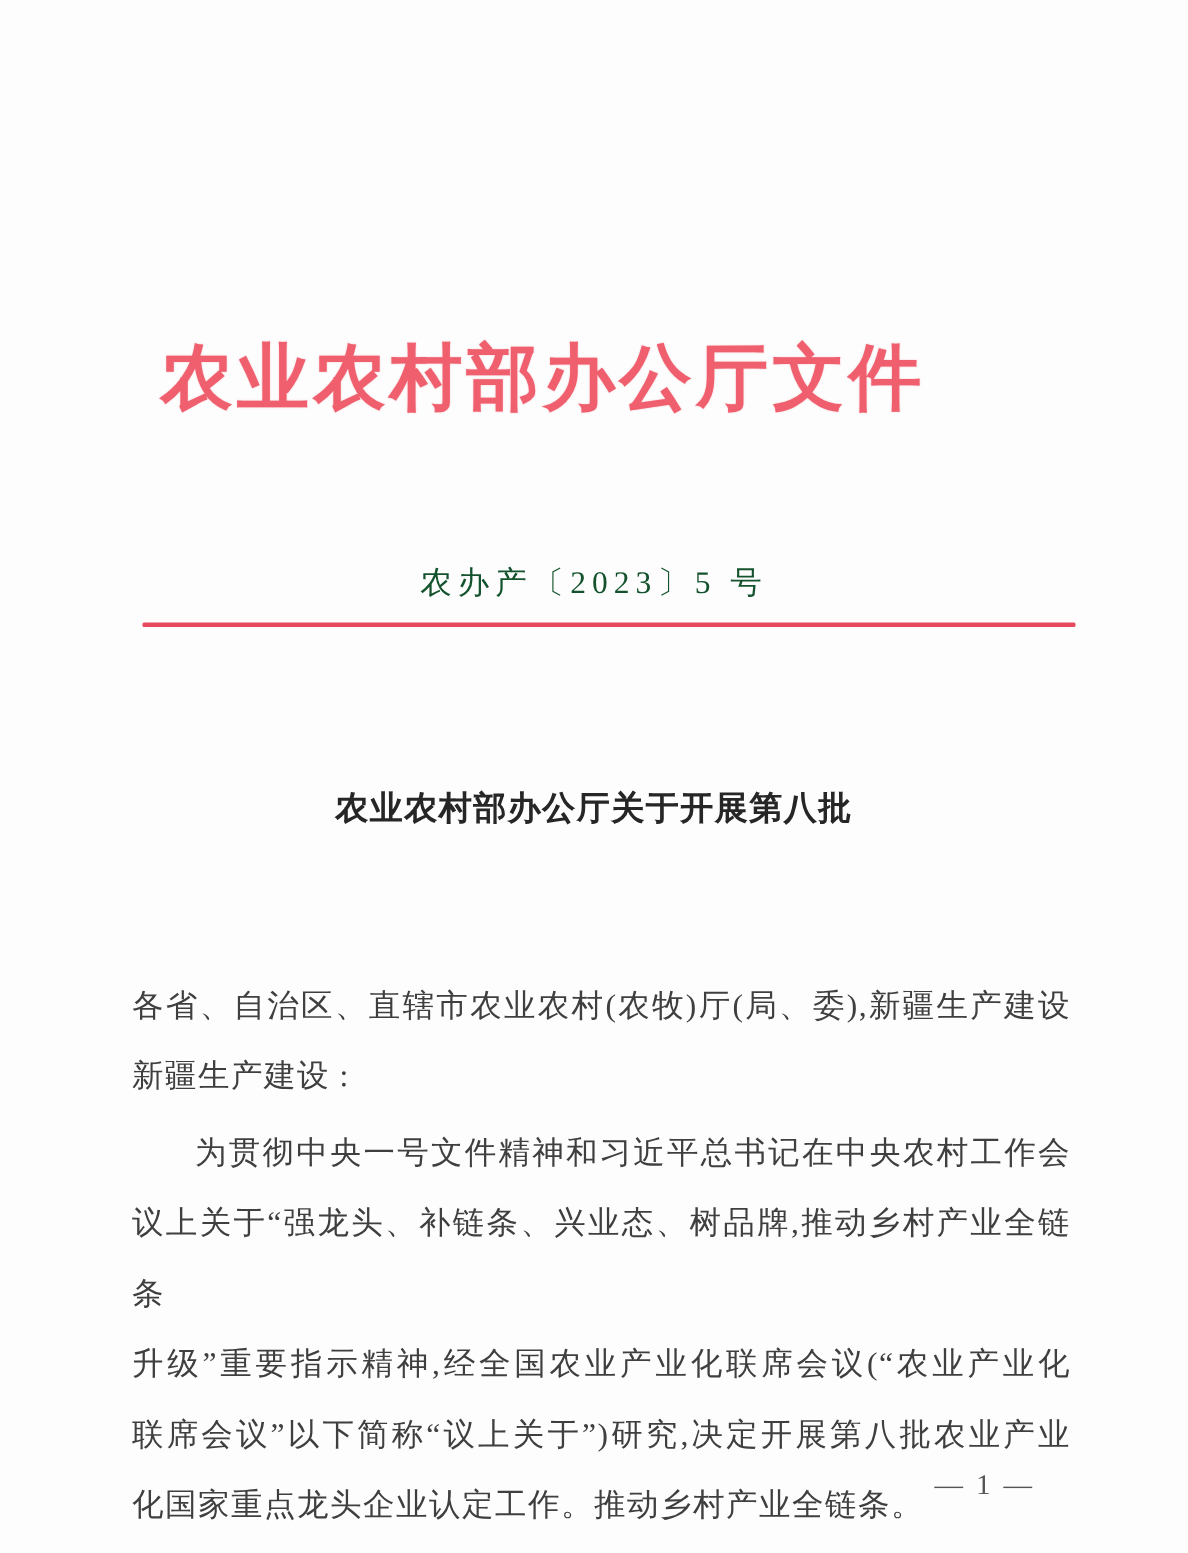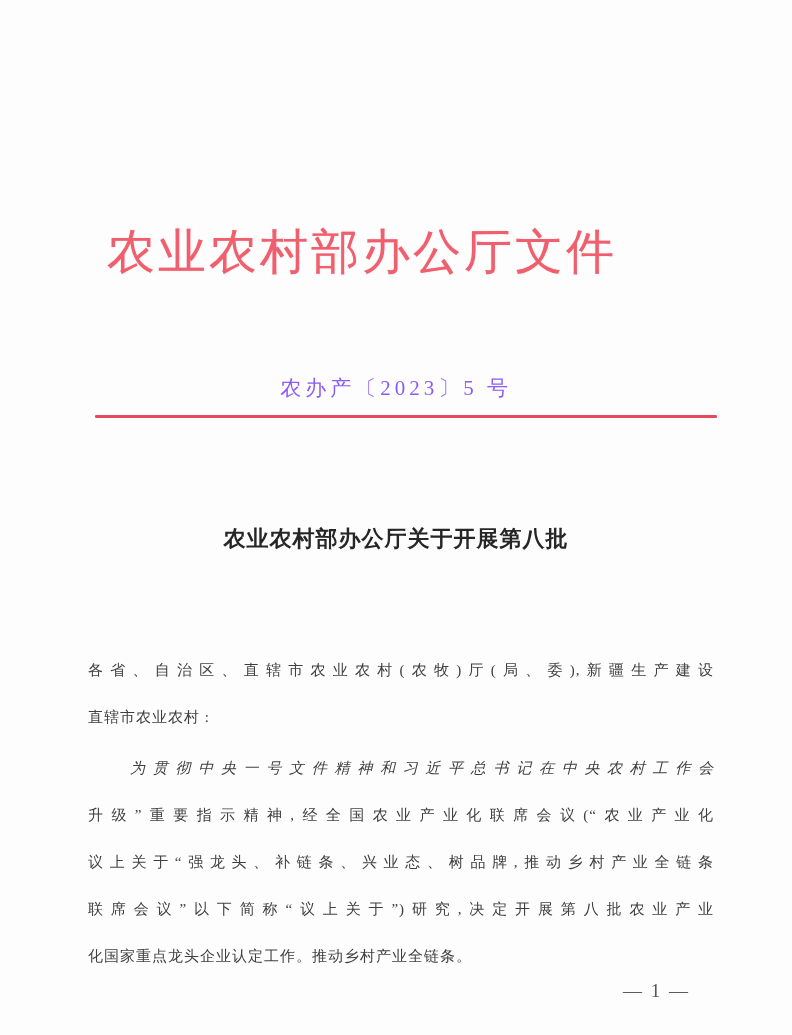--- a/index.html
+++ b/index.html
@@ -19,35 +19,35 @@
     overflow: hidden;
     font-family: "Liberation Serif", "DejaVu Serif", serif;
   }
   .letterhead {
     position: absolute;
     top: 220px;
     left: 0;
     width: 724px;
     text-align: center;
     font-size: 48px;
-    font-weight: normal;
+    font-weight: bold;
     letter-spacing: 3px;
     color: var(--accent);
     text-shadow: 0 0 1px rgba(239, 95, 110, 0.55);
     white-space: nowrap;
   }
   .doc-number {
     position: absolute;
     top: 374px;
     left: 0;
     width: 792px;
     text-align: center;
     font-size: 21px;
     letter-spacing: 4px;
-    color: #8b5cf6;
+    color: #14532d;
   }
   .red-line {
     position: absolute;
     top: 415px;
     left: 95px;
     width: 622px;
     height: 3px;
     background: var(--line-color);
     border-radius: 1px;
   }
@@ -61,36 +61,35 @@
     font-weight: bold;
     color: #262626;
     line-height: 45px;
     letter-spacing: 1px;
   }
   .body-text {
     position: absolute;
     top: 647px;
     left: 88px;
     width: 626px;
-    font-size: 15px;
+    font-size: 21px;
     color: #3f3f3f;
     line-height: 47px;
     letter-spacing: 1px;
   }
   .body-text .line {
     white-space: nowrap;
   }
   .body-text .line.fill {
     white-space: normal;
     text-align: justify;
     text-align-last: justify;
   }
   .body-text .line.indent {
     text-indent: 42px;
-    font-style: italic;
   }
   .paragraph {
     margin-top: 4px;
   }
   .page-number {
     position: absolute;
     top: 980px;
     left: 0;
     width: 792px;
     text-align: right;
@@ -112,26 +111,26 @@
 
   <div class="red-line"></div>
 
   <div class="doc-title">
     <div>农业农村部办公厅关于开展第八批</div>
   </div>
 
   <div class="body-text">
     <div class="salutation">
       <div class="line fill">各省、自治区、直辖市农业农村(农牧)厅(局、委),新疆生产建设</div>
-      <div class="line">直辖市农业农村 :</div>
+      <div class="line">新疆生产建设 :</div>
     </div>
     <div class="paragraph">
       <div class="line fill indent">为贯彻中央一号文件精神和习近平总书记在中央农村工作会</div>
+      <div class="line fill">议上关于“强龙头、补链条、兴业态、树品牌,推动乡村产业全链条</div>
       <div class="line fill">升级”重要指示精神,经全国农业产业化联席会议(“农业产业化</div>
-      <div class="line fill">议上关于“强龙头、补链条、兴业态、树品牌,推动乡村产业全链条</div>
       <div class="line fill">联席会议”以下简称“议上关于”)研究,决定开展第八批农业产业</div>
       <div class="line">化国家重点龙头企业认定工作。推动乡村产业全链条。</div>
     </div>
   </div>
 
   <div class="page-number">— 1 —</div>
 
 </div>
 
 </body></html>

